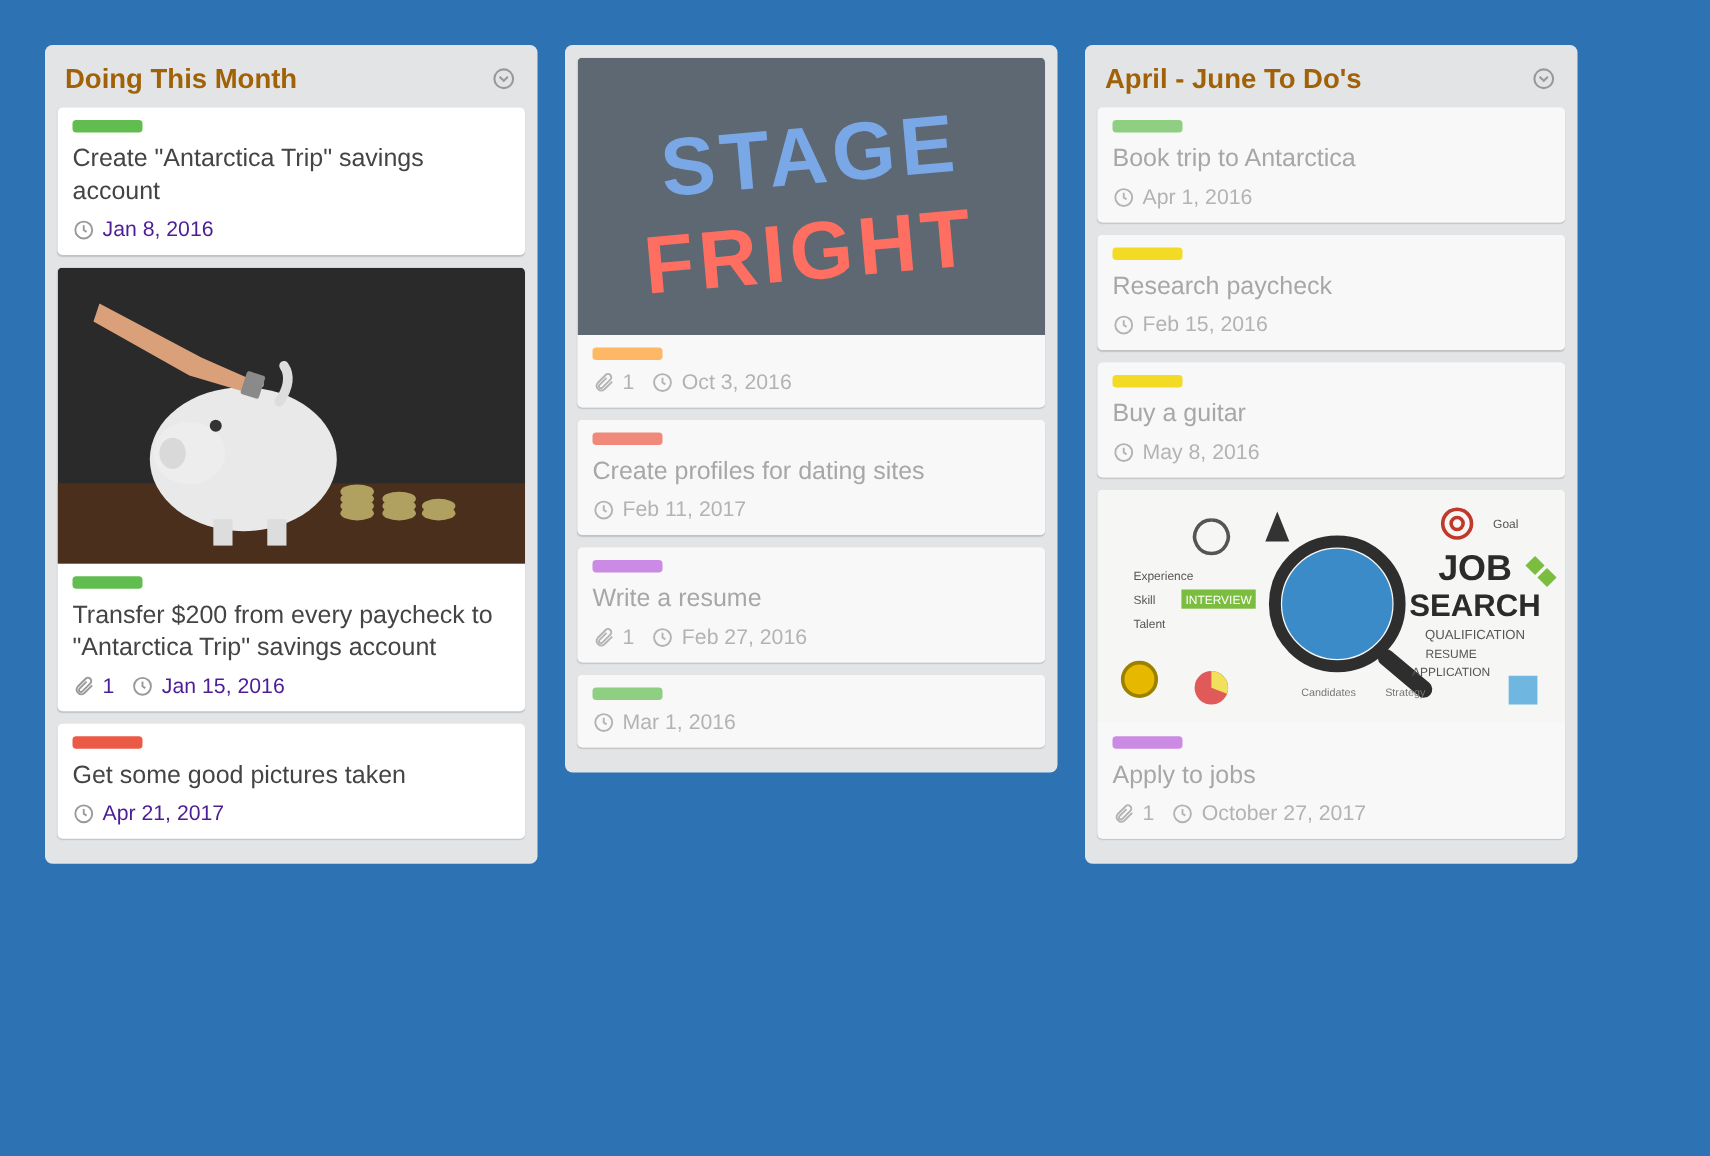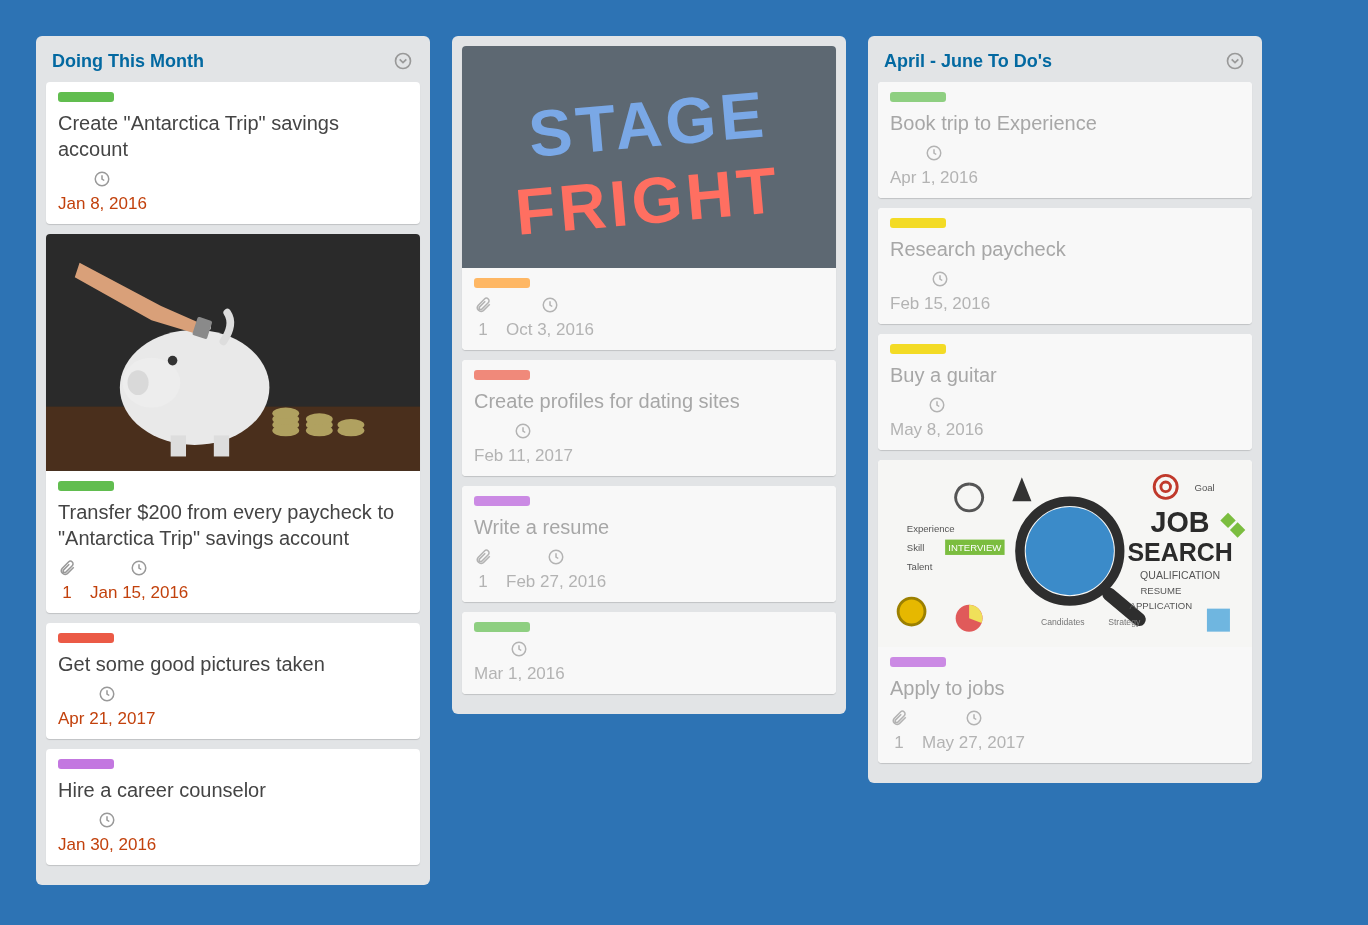--- a/index.html
+++ b/index.html
@@ -19,23 +19,23 @@
   flex: 0 0 394px;
   padding: 10px;
 }
 .list-header {
   display: flex;
   align-items: center;
   justify-content: space-between;
   padding: 4px 6px 10px 6px;
 }
 .list-title {
-  font-size: 18px;
+  font-size: 22px;
   font-weight: 700;
-  color: #0369a1;
+  color: #a16207;
 }
 .list-menu-icon {
   width: 22px;
   height: 22px;
   display: inline-flex;
   align-items: center;
   justify-content: center;
   color: #999;
   cursor: pointer;
 }
@@ -73,24 +73,24 @@
 .card-title {
   font-size: 20px;
   line-height: 1.3;
   color: #444;
   margin-bottom: 8px;
 }
 .badges {
   display: flex;
   align-items: center;
   gap: 14px;
-  color: #c2410c;
+  color: #4c1d95;
   font-size: 17px;
 }
-.badge { display:flex; align-items:center; gap:6px;flex-direction:column; }
+.badge { display:flex; align-items:center; gap:6px; }
 .badge svg { width:18px; height:18px; stroke:#999; fill:none; stroke-width:2;}
 
 .cover-piggy, .cover-stage, .cover-jobsearch { width:100%; display:block; }
 </style>
 </head>
 <body>
 
 <div class="list">
   <div class="list-header">
     <div class="list-title">Doing This Month</div>
@@ -174,35 +174,20 @@
           <svg viewBox="0 0 24 24">
               <circle cx="12" cy="12" r="9"></circle>
               <polyline points="12 7 12 12 15 14"></polyline>
             </svg>
           <span>Apr 21, 2017</span>
         </span>
       </div>
     </div>
   </div>
 
-  <div class="card">
-    <div class="card-body">
-      <span class="label purple"></span>
-      <div class="card-title">Hire a career counselor</div>
-      <div class="badges">
-        <span class="badge">
-          <svg viewBox="0 0 24 24">
-              <circle cx="12" cy="12" r="9"></circle>
-              <polyline points="12 7 12 12 15 14"></polyline>
-            </svg>
-          <span>Jan 30, 2016</span>
-        </span>
-      </div>
-    </div>
-  </div>
 </div>
 
 <div class="list">
 
   <div class="card dimmed">
     <svg class="cover-stage" viewBox="0 0 390 232" preserveAspectRatio="xMidYMid slice">
       <rect width="390" height="232" fill="#5d6872"></rect>
       <text x="195" y="105" text-anchor="middle" font-family="Arial" font-size="68" font-weight="700" fill="#7aa8e6" transform="rotate(-5 195 95)" style="letter-spacing:4px">STAGE</text>
       <text x="195" y="185" text-anchor="middle" font-family="Arial" font-size="68" font-weight="700" fill="#ff6f61" transform="rotate(-5 195 175)" style="letter-spacing:4px">FRIGHT</text>
     </svg>
@@ -287,21 +272,21 @@
       <svg viewBox="0 0 24 24" fill="none" stroke="currentColor" stroke-width="2">
           <circle cx="12" cy="12" r="9"></circle>
           <polyline points="8 10 12 14 16 10"></polyline>
         </svg>
     </span>
   </div>
 
   <div class="card dimmed">
     <div class="card-body">
       <span class="label lime"></span>
-      <div class="card-title">Book trip to Experience</div>
+      <div class="card-title">Book trip to Antarctica</div>
       <div class="badges">
         <span class="badge">
           <svg viewBox="0 0 24 24">
               <circle cx="12" cy="12" r="9"></circle>
               <polyline points="12 7 12 12 15 14"></polyline>
             </svg>
           <span>Apr 1, 2016</span>
         </span>
       </div>
     </div>
@@ -376,18 +361,18 @@
           <svg viewBox="0 0 24 24">
               <path d="M21 11l-8.5 8.5a5 5 0 01-7-7L14 4a3.5 3.5 0 015 5l-8.5 8.5a2 2 0 01-3-3L15 7"></path>
             </svg>
           <span>1</span>
         </span>
         <span class="badge">
           <svg viewBox="0 0 24 24">
               <circle cx="12" cy="12" r="9"></circle>
               <polyline points="12 7 12 12 15 14"></polyline>
             </svg>
-          <span>May 27, 2017</span>
+          <span>October 27, 2017</span>
         </span>
       </div>
     </div>
   </div>
 </div>
 
 </body></html>

